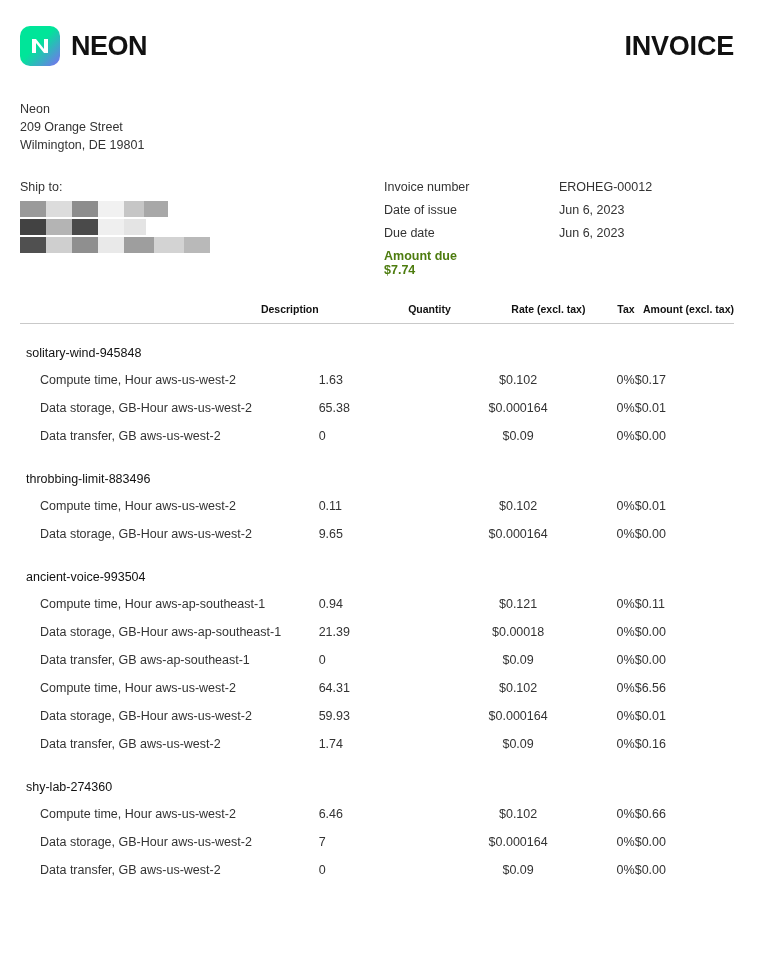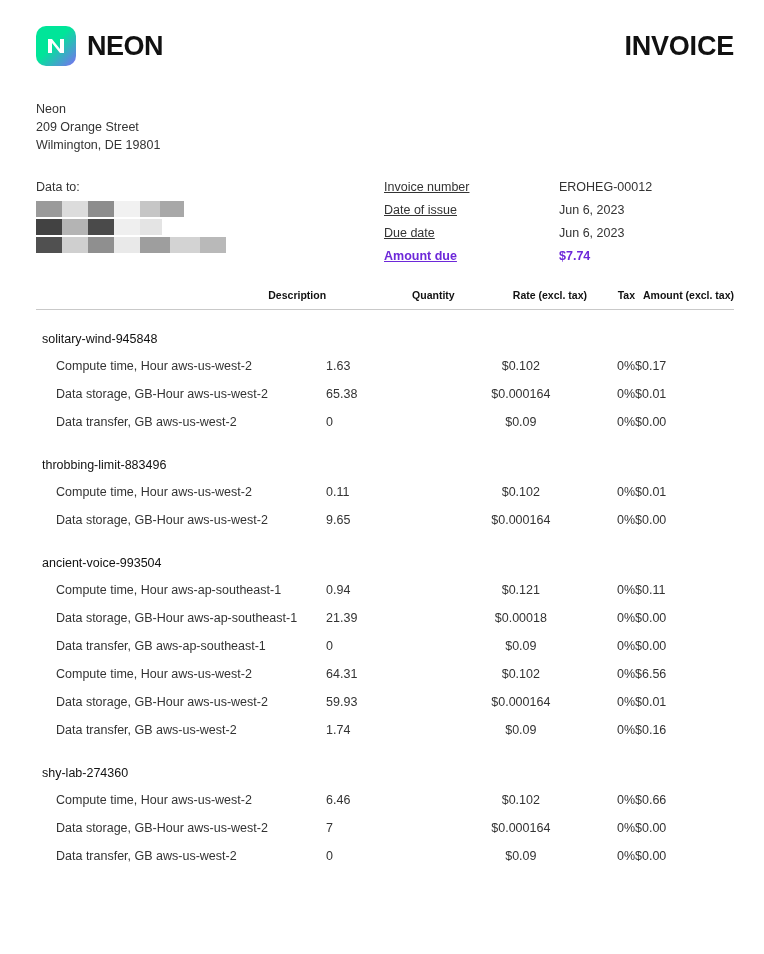--- a/index.html
+++ b/index.html
@@ -11,21 +11,21 @@
   body {
     width: 764px;
     height: 954px;
     font-family: "Liberation Sans", sans-serif;
     color: #1a1a1a;
     overflow: hidden;
   }
   .page {
     width: 764px;
     height: 815px;
-    padding: 26px 30px 0 36px;
+    padding: 26px 30px 0 20px;
     position: relative;
   }
 
   
   .header {
     display: flex;
     align-items: center;
     justify-content: space-between;
     margin-bottom: 34px;
   }
@@ -92,23 +92,23 @@
 
   .inv-meta {
     width: 350px;
     font-size: 12.5px;
     color: #333333;
   }
   .inv-meta .line {
     display: flex;
     margin-bottom: 9px;
   }
-  .inv-meta .k { width: 175px; text-decoration: underline; }
+  .inv-meta .k { width: 175px; }
   .inv-meta .v { flex: 1; }
-  .inv-meta .line.total { font-weight: bold; color: #6d28d9; margin-bottom: 0; }
+  .inv-meta .line.total { font-weight: bold; color: #4d7c0f; margin-bottom: 0; flex-direction: column; }
 
   
   table.items {
     width: 100%;
     border-collapse: collapse;
     font-size: 12.5px;
     margin-top: 6px;
   }
   table.items thead th {
     font-size: 10.5px;
@@ -159,21 +159,21 @@
 
   <div class="seller">
     <div>Neon</div>
     <div>209 Orange Street</div>
     <div>Wilmington, DE 19801</div>
   </div>
 
   <div class="meta-row">
 
     <div class="ship-to">
-      <div class="ship-to-label">Data to:</div>
+      <div class="ship-to-label">Ship to:</div>
       <div class="redacted">
         <div class="redacted-row">
           <span class="blk" style="width:26px;background:#9a9a9a;"></span>
           <span class="blk" style="width:26px;background:#dcdcdc;"></span>
           <span class="blk" style="width:26px;background:#8d8d8d;"></span>
           <span class="blk" style="width:26px;background:#f1f1f1;"></span>
           <span class="blk" style="width:20px;background:#c6c6c6;"></span>
           <span class="blk" style="width:24px;background:#a8a8a8;"></span>
         </div>
         <div class="redacted-row">

